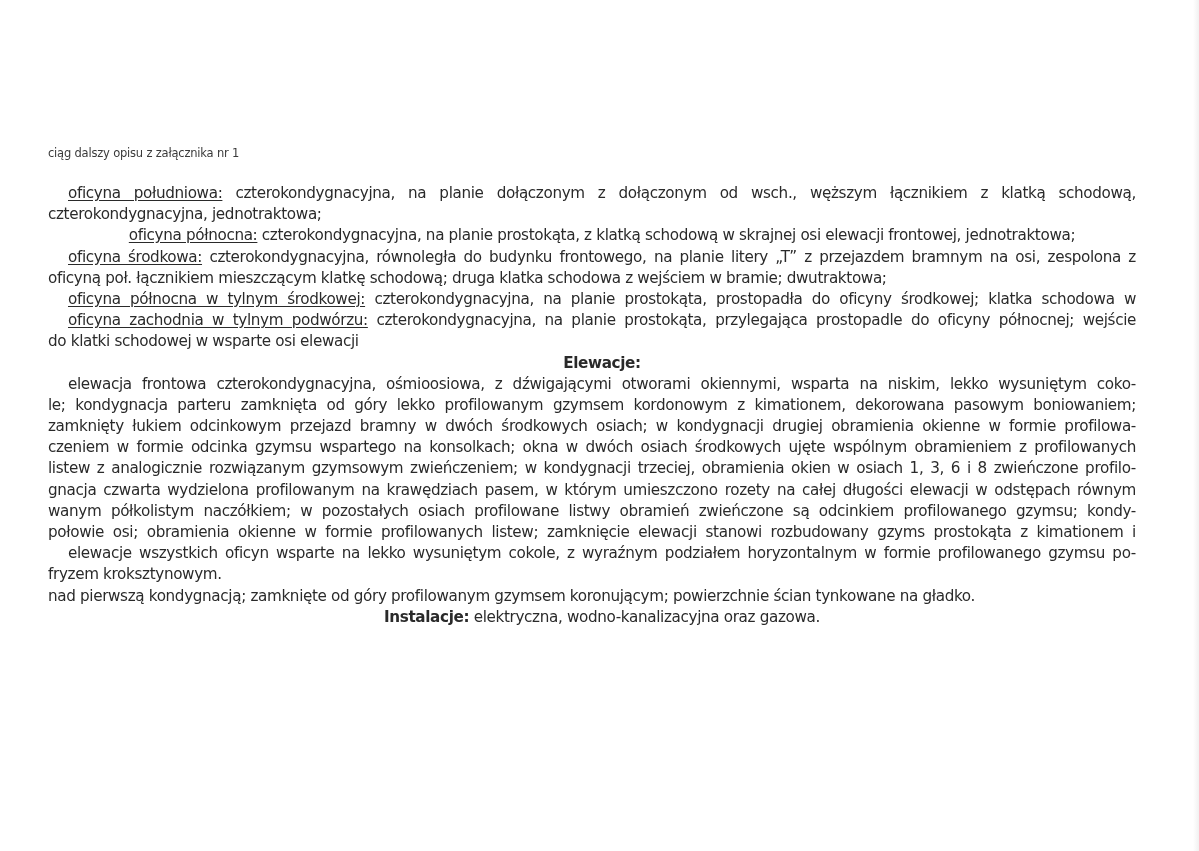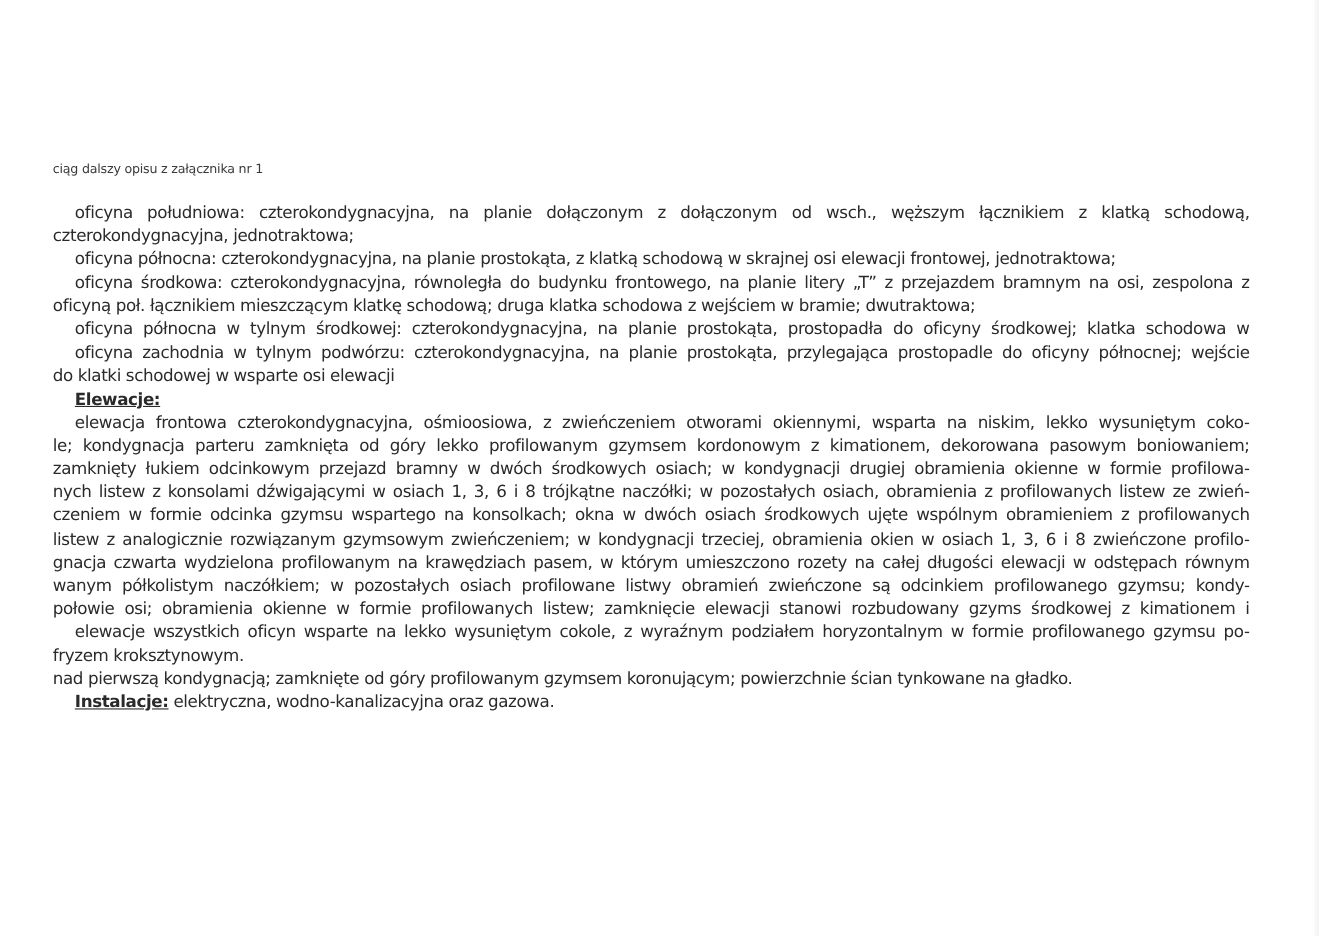--- a/index.html
+++ b/index.html
@@ -20,23 +20,23 @@
     letter-spacing: -0.2px;
   }
   .body-text {
     position: absolute; left: 48px; top: 183px; width: 1088px;
     font-size: 15.2px; line-height: 21.2px;
     letter-spacing: -0.35px;
     color: #2a2a2a;
   }
   .line { white-space: nowrap; height: 21.2px; }
   .line.justify { text-align: justify; text-align-last: justify; white-space: normal; overflow: hidden; }
-  .indent { padding-left: 20px; }
-  .u { text-underline-offset: 2px; }
-  .b { font-weight: bold; text-decoration: underline; }
+  .indent { padding-left: 20px; text-align: center; }
+  .u { text-decoration: underline; text-underline-offset: 2px; }
+  .b { font-weight: bold; }
 </style>
 </head>
 <body>
 
 <div class="page-edge"></div>
 
 <div class="header-note">ciąg dalszy opisu z załącznika nr 1</div>
 
 <div class="body-text">
 
@@ -48,29 +48,28 @@
   <div class="line justify indent"><span class="u">oficyna środkowa:</span><span> czterokondygnacyjna, równoległa do budynku frontowego, na planie litery „T” z przejazdem bramnym na osi, zespolona z</span></div>
   <div class="line">oficyną poł. łącznikiem mieszczącym klatkę schodową; druga klatka schodowa z wejściem w bramie; dwutraktowa;</div>
 
   <div class="line justify indent"><span class="u">oficyna północna w tylnym środkowej:</span><span> czterokondygnacyjna, na planie prostokąta, prostopadła do oficyny środkowej; klatka schodowa w</span></div>
 
   <div class="line justify indent"><span class="u">oficyna zachodnia w tylnym podwórzu:</span><span> czterokondygnacyjna, na planie prostokąta, przylegająca prostopadle do oficyny północnej; wejście</span></div>
   <div class="line">do klatki schodowej w wsparte osi elewacji</div>
 
   <div class="line indent b">Elewacje:</div>
 
-  <div class="line justify indent">elewacja frontowa czterokondygnacyjna, ośmioosiowa, z zwieńczeniem otworami okiennymi, wsparta na niskim, lekko wysuniętym coko-</div>
+  <div class="line justify indent">elewacja frontowa czterokondygnacyjna, ośmioosiowa, z dźwigającymi otworami okiennymi, wsparta na niskim, lekko wysuniętym coko-</div>
   <div class="line justify">le; kondygnacja parteru zamknięta od góry lekko profilowanym gzymsem kordonowym z kimationem, dekorowana pasowym boniowaniem;</div>
   <div class="line justify">zamknięty łukiem odcinkowym przejazd bramny w dwóch środkowych osiach; w kondygnacji drugiej obramienia okienne w formie profilowa-</div>
-  <div class="line justify">nych listew z konsolami dźwigającymi w osiach 1, 3, 6 i 8 trójkątne naczółki; w pozostałych osiach, obramienia z profilowanych listew ze zwień-</div>
   <div class="line justify">czeniem w formie odcinka gzymsu wspartego na konsolkach; okna w dwóch osiach środkowych ujęte wspólnym obramieniem z profilowanych</div>
   <div class="line justify">listew z analogicznie rozwiązanym gzymsowym zwieńczeniem; w kondygnacji trzeciej, obramienia okien w osiach 1, 3, 6 i 8 zwieńczone profilo-</div>
   <div class="line justify">gnacja czwarta wydzielona profilowanym na krawędziach pasem, w którym umieszczono rozety na całej długości elewacji w odstępach równym</div>
   <div class="line justify">wanym półkolistym naczółkiem; w pozostałych osiach profilowane listwy obramień zwieńczone są odcinkiem profilowanego gzymsu; kondy-</div>
-  <div class="line justify">połowie osi; obramienia okienne w formie profilowanych listew; zamknięcie elewacji stanowi rozbudowany gzyms środkowej z kimationem i</div>
+  <div class="line justify">połowie osi; obramienia okienne w formie profilowanych listew; zamknięcie elewacji stanowi rozbudowany gzyms prostokąta z kimationem i</div>
   <div class="line justify indent">elewacje wszystkich oficyn wsparte na lekko wysuniętym cokole, z wyraźnym podziałem horyzontalnym w formie profilowanego gzymsu po-</div>
 
   <div class="line">fryzem kroksztynowym.</div>
   <div class="line">nad pierwszą kondygnacją; zamknięte od góry profilowanym gzymsem koronującym; powierzchnie ścian tynkowane na gładko.</div>
 
   <div class="line indent"><span class="b">Instalacje:</span><span> elektryczna, wodno-kanalizacyjna oraz gazowa.</span></div>
 
 </div>
 
 </body></html>

